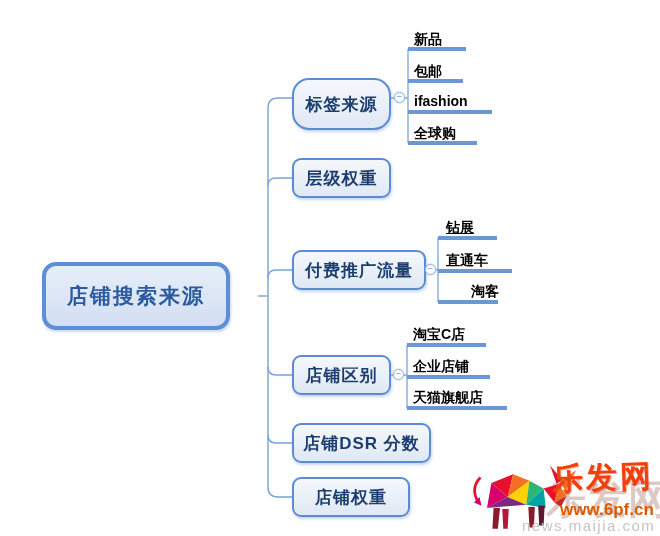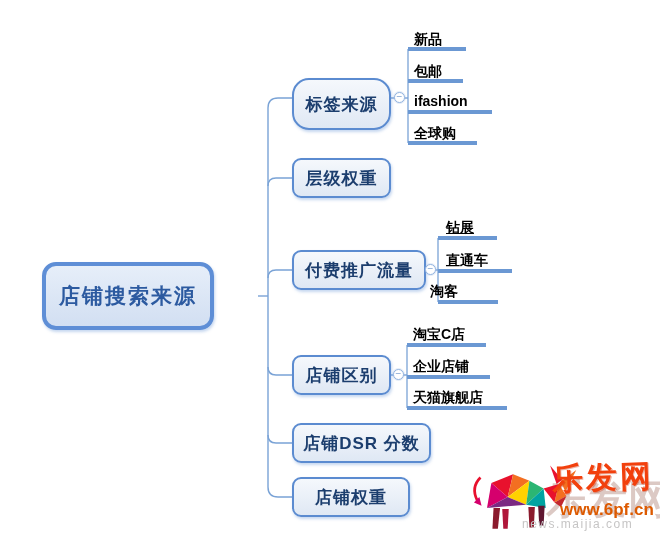--- a/index.html
+++ b/index.html
@@ -28,21 +28,21 @@
         font-size:10px;line-height:8px;text-align:center;
         box-shadow:0 0 0 1px rgba(147,180,224,0.25);}
   
   .wm-ghost{position:absolute;z-index:2;left:546px;top:472px;font-size:40px;font-weight:bold;
         color:rgba(140,75,60,0.30);letter-spacing:1px;white-space:nowrap;}
   .wm-name{position:absolute;z-index:5;left:552px;top:457px;font-size:31px;font-weight:bold;
         color:var(--accent-orange);letter-spacing:3px;transform:rotate(-2deg);
         text-shadow:1px 1px 0 rgba(200,40,0,0.35);white-space:nowrap;}
   .wm-url{position:absolute;z-index:5;left:560px;top:500px;font-size:17px;font-weight:bold;
         color:var(--url-orange);white-space:nowrap;}
-  .wm-news{position:absolute;z-index:5;left:522px;top:517px;font-size:12px;
+  .wm-news{position:absolute;z-index:5;left:522px;top:517px;font-size:15px;
         color:var(--gray-text);letter-spacing:1.5px;white-space:nowrap;}
   .bull{position:absolute;z-index:4;left:469px;top:459px;}
 </style>
 </head>
 <body>
 
 <div class="stage">
 
   <svg class="connector-layer" width="660" height="536" viewBox="0 0 660 536">
     <g fill="none" stroke="#7aa3d6" stroke-width="1.4">
@@ -68,21 +68,21 @@
       <path d="M408,143 L477,143"></path>
       <path d="M438,238 L497,238"></path>
       <path d="M438,271 L512,271"></path>
       <path d="M438,302 L498,302"></path>
       <path d="M407,345 L486,345"></path>
       <path d="M407,377 L490,377"></path>
       <path d="M407,408 L507,408"></path>
     </g>
   </svg>
 
-  <div class="node root" style="left:42px;top:262px;width:172px;height:68px;">
+  <div class="node root" style="left:42px;top:262px;width:188px;height:68px;">
     <span>店铺搜索来源</span>
   </div>
 
   <div class="node branch" style="left:292px;top:78px;width:99px;height:52px;border-radius:17px;">
     <span>标签来源</span>
   </div>
   <div class="node branch" style="left:292px;top:158px;width:99px;height:40px;">
     <span>层级权重</span>
   </div>
   <div class="node branch" style="left:292px;top:250px;width:134px;height:40px;">
@@ -108,21 +108,21 @@
     <span>−</span>
   </div>
 
   <div class="child-topic" style="left:414px;top:31px;">新品</div>
   <div class="child-topic" style="left:414px;top:63px;">包邮</div>
   <div class="child-topic" style="left:414px;top:93px;">ifashion</div>
   <div class="child-topic" style="left:414px;top:125px;">全球购</div>
 
   <div class="child-topic" style="left:446px;top:219px;text-decoration:underline;">钻展</div>
   <div class="child-topic" style="left:446px;top:252px;">直通车</div>
-  <div class="child-topic" style="left:430px;top:283px;">淘客</div>
+  <div class="child-topic" style="left:471px;top:283px;">淘客</div>
 
   <div class="child-topic" style="left:413px;top:326px;">淘宝C店</div>
   <div class="child-topic" style="left:413px;top:358px;">企业店铺</div>
   <div class="child-topic" style="left:413px;top:389px;">天猫旗舰店</div>
 
   <svg class="bull" width="110" height="74" viewBox="0 0 100 68">
     <path d="M7,38 Q1,26 10,17" fill="none" stroke="#e8112d" stroke-width="2.5"></path>
     <polygon points="4,40 9,35 11,43" fill="#d5006d"></polygon>
     <polygon points="20,22 40,14 35,35" fill="#e8112d"></polygon>
     <polygon points="40,14 55,20 35,35" fill="#f36f21"></polygon>

